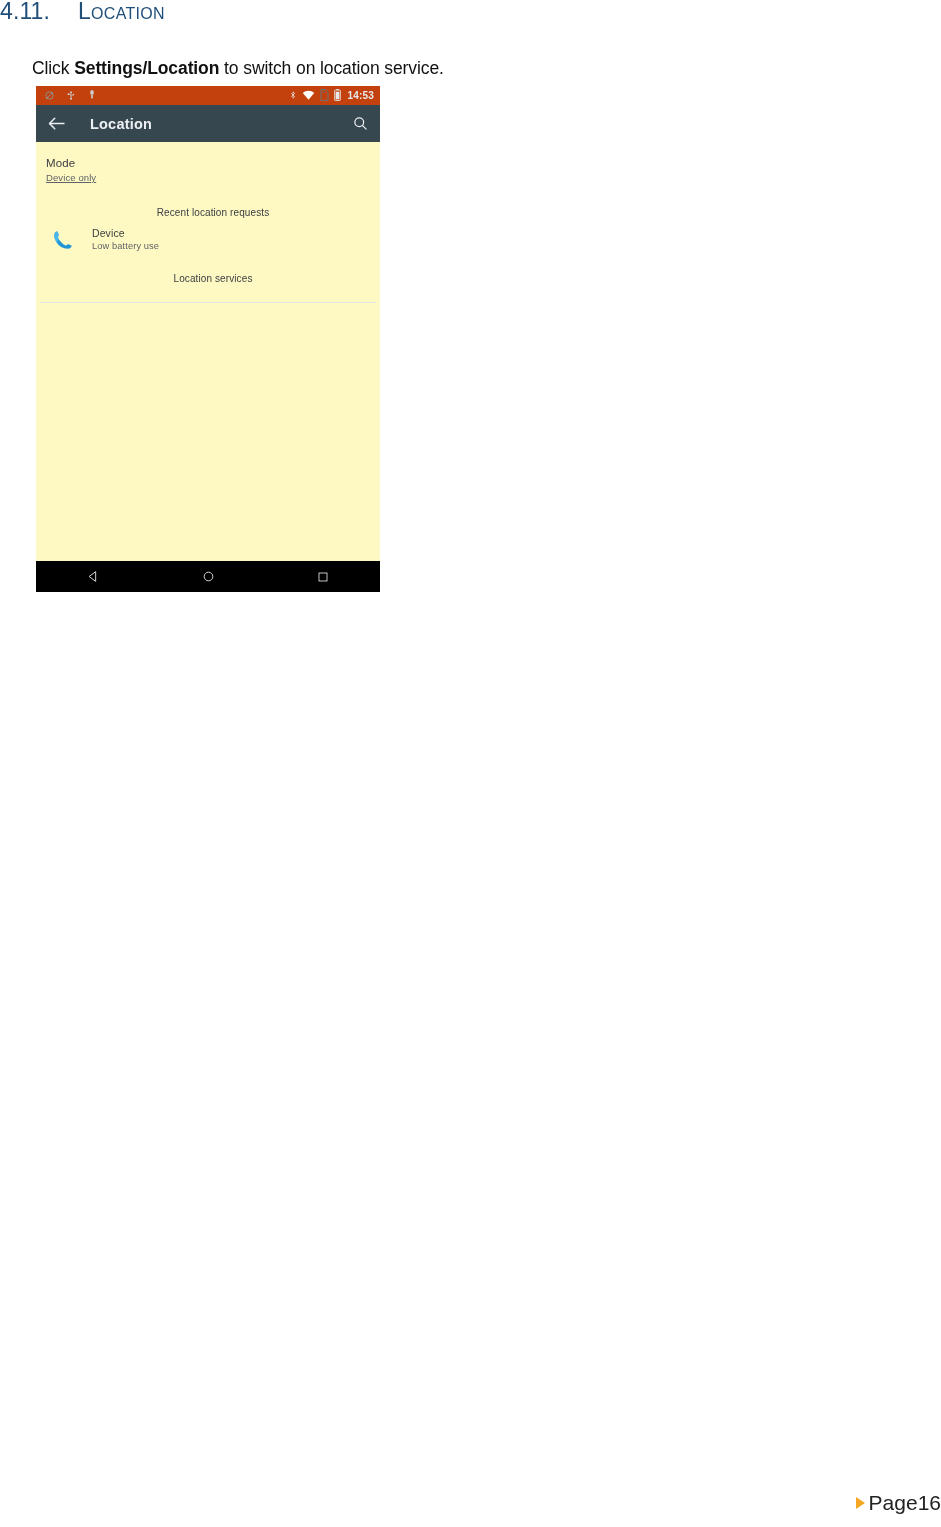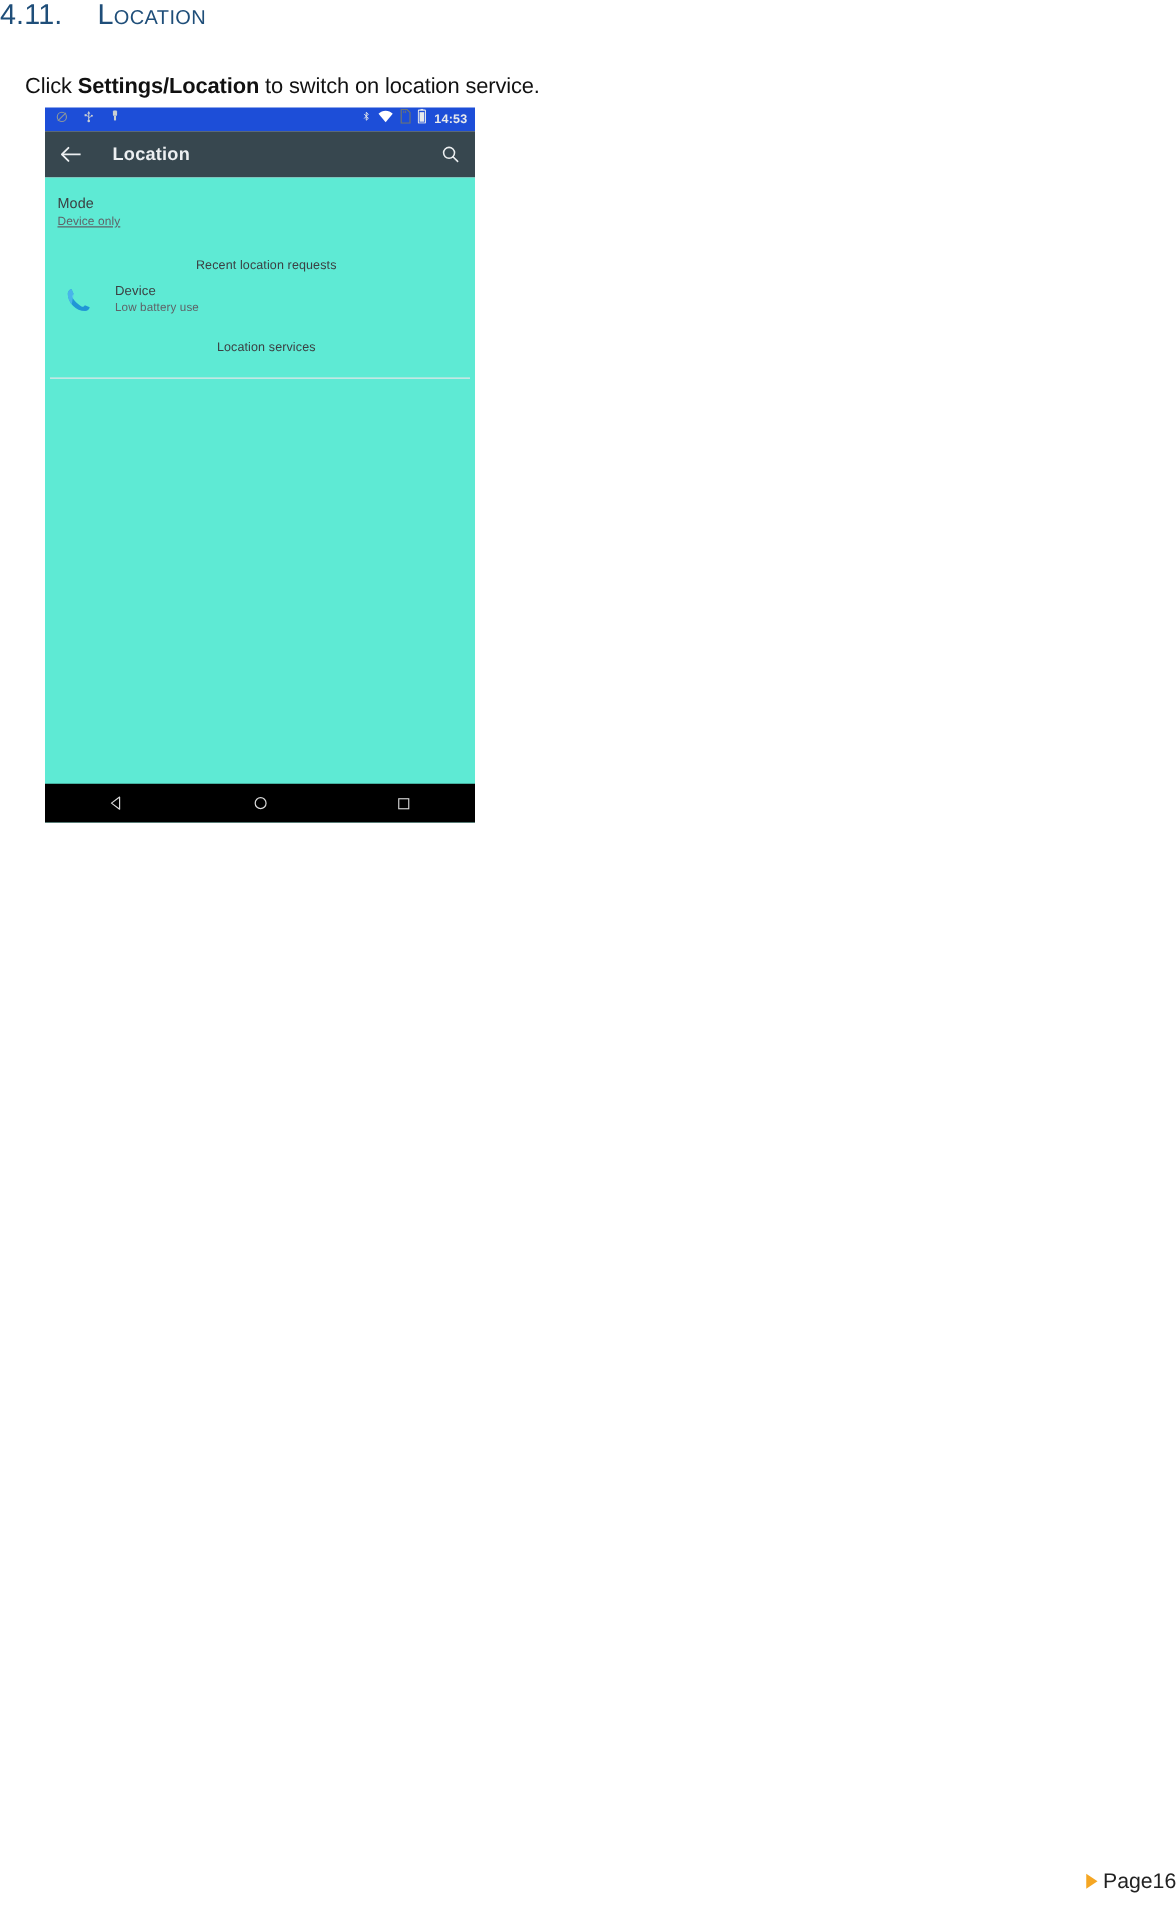--- a/index.html
+++ b/index.html
@@ -29,21 +29,21 @@
   .doc-heading .h-num { min-width: 78px; }
   .doc-heading .h-title {
     font-variant: small-caps;
     font-size: 23px;
     letter-spacing: 0.3px;
   }
 
   
   .doc-para {
     position: absolute;
-    left: 20px;
+    left: 32px;
     top: 58px;
     font-size: 17.5px;
     color: #111111;
     white-space: nowrap;
     letter-spacing: -0.1px;
   }
   .doc-para b { font-weight: bold; }
 
   
   .phone-shot {
@@ -51,23 +51,23 @@
     left: 36px;
     top: 86px;
     width: 344px;
     height: 519px;
     background: #ffffff;
   }
 
   
   .status-bar {
     height: 19px;
-    background: #1d4ed8;
-    display: flex;
-    align-items: flex-start;
+    background: #c2410c;
+    display: flex;
+    align-items: center;
     justify-content: space-between;
     padding: 0 6px 0 8px;
   }
   .sb-left, .sb-right { display: flex; align-items: center; }
   .sb-left { gap: 11px; }
   .sb-right { gap: 5px; }
   .sb-icon { display: block; }
   .sb-time {
     color: #e8eaec;
     font-size: 10px;
@@ -127,23 +127,23 @@
   .toggle .knob {
     position: absolute;
     right: 0; top: 0;
     width: 14px; height: 14px;
     border-radius: 50%;
     background: #7fcbc4;
   }
 
   
   .shot-body {
-    background: #5eead4;
+    background: #fef9c3;
     padding: 0;
-    height: 516px;
+    height: 450px;
     position: relative;
   }
 
   .row-mode {
     padding: 14px 0 0 10px;
   }
   .row-title {
     font-size: 11.5px;
     color: #3c4043;
     letter-spacing: 0.1px;
@@ -216,21 +216,21 @@
   }
 
   
   .doc-footer {
     position: absolute;
     right: 0px;
     bottom: 12px;
     display: flex;
     align-items: center;
     gap: 4px;
-    font-size: 17px;
+    font-size: 21px;
     color: #222222;
   }
   .footer-bullet {
     width: 0; height: 0;
     border-top: 6px solid transparent;
     border-bottom: 6px solid transparent;
     border-left: 9px solid #F5A623;
   }
 </style>
 </head>

